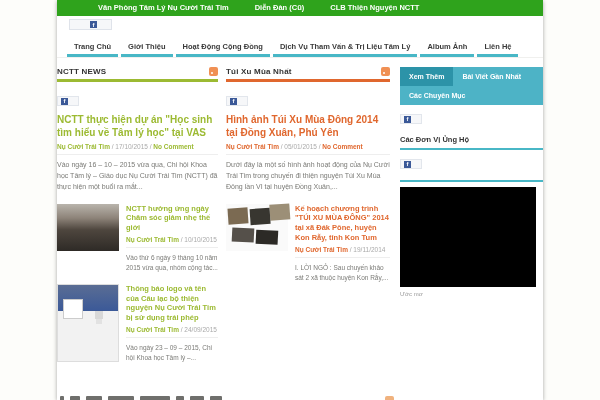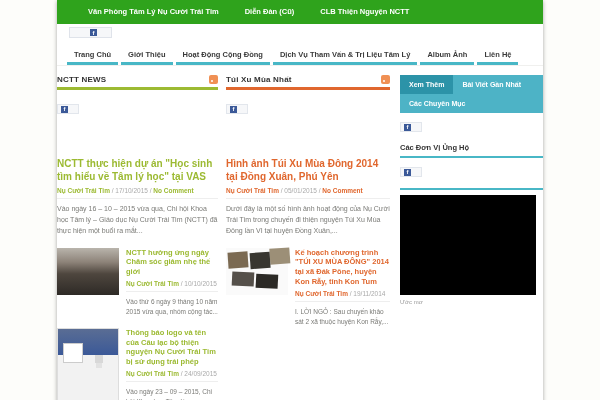--- a/index.html
+++ b/index.html
@@ -2,21 +2,21 @@
 <html><head>
 <meta charset="utf-8">
 <style>
   * { margin:0; padding:0; box-sizing:border-box; }
   html,body { width:600px; height:400px; overflow:hidden; background:#fdfdfa;
               font-family:"Liberation Sans","DejaVu Sans",sans-serif; }
   .page { position:relative; width:486px; margin-left:57px; background:#fff;
           min-height:400px; box-shadow:0 1px 4px rgba(0,0,0,.35); }
 
   
-  .topbar { height:24px; background:#2fa31c; display:flex; align-items:center; padding-left:18px; }
+  .topbar { height:16px; background:#2fa31c; display:flex; align-items:center; padding-left:28px; }
   .topbar-item { color:#fff; font-size:7.5px; font-weight:bold; padding:0 13px; line-height:22px; cursor:pointer; }
 
   
   .fbstrip { height:17px; display:flex; align-items:center; padding-left:12px; background:#fff; }
   .fb-widget { display:flex; align-items:center; gap:3px; border:1px solid #dfe3ea; background:#f6f7f9;
                height:11px; padding:0 14px 0 20px; }
   .fb-sq { width:7px; height:7px; background:#3b5998; color:#fff; font-size:6px; font-weight:bold;
            display:flex; align-items:center; justify-content:center; }
 
   
@@ -35,21 +35,21 @@
   .rss { width:9px; height:9px; background:#f09054; border-radius:2px; position:relative; cursor:pointer; }
   .rss::after { content:""; position:absolute; left:2px; bottom:2px; width:2px; height:2px;
                 background:#fff; border-radius:50%; }
   .col-rule { height:3px; margin-top:3px; margin-bottom:7px; }
   .rule-green { background:#9cba32; }
   .rule-orange { background:#e0672e; }
 
   .mini-fb { display:inline-flex; align-items:center; border:1px solid #e2e6ec; background:#f6f7f9;
              height:10px; padding:0 10px 0 3px; margin:2px 0 8px; }
 
-  .feat-title { font-size:10px; font-weight:bold; line-height:1.25; cursor:pointer;margin-top:36px; }
+  .feat-title { font-size:10px; font-weight:bold; line-height:1.25; cursor:pointer; }
   .green { color:#9cba32; } .orange { color:#e0672e; }
   .meta { font-size:6.5px; color:#aaa; margin-top:4px; }
   .meta .alink { font-weight:bold; cursor:pointer; }
   .meta-rule { border-bottom:1px solid #eee; margin:4px 0 5px; }
   .excerpt { font-size:7px; color:#7a7a76; line-height:1.55; }
 
   .post { display:flex; margin-top:11px; }
   .thumb { width:62px; flex:none; margin-right:7px; cursor:pointer; }
   .post-body { flex:1; min-width:0; }
   .post-title { font-size:7.5px; font-weight:bold; line-height:1.3; cursor:pointer; }

